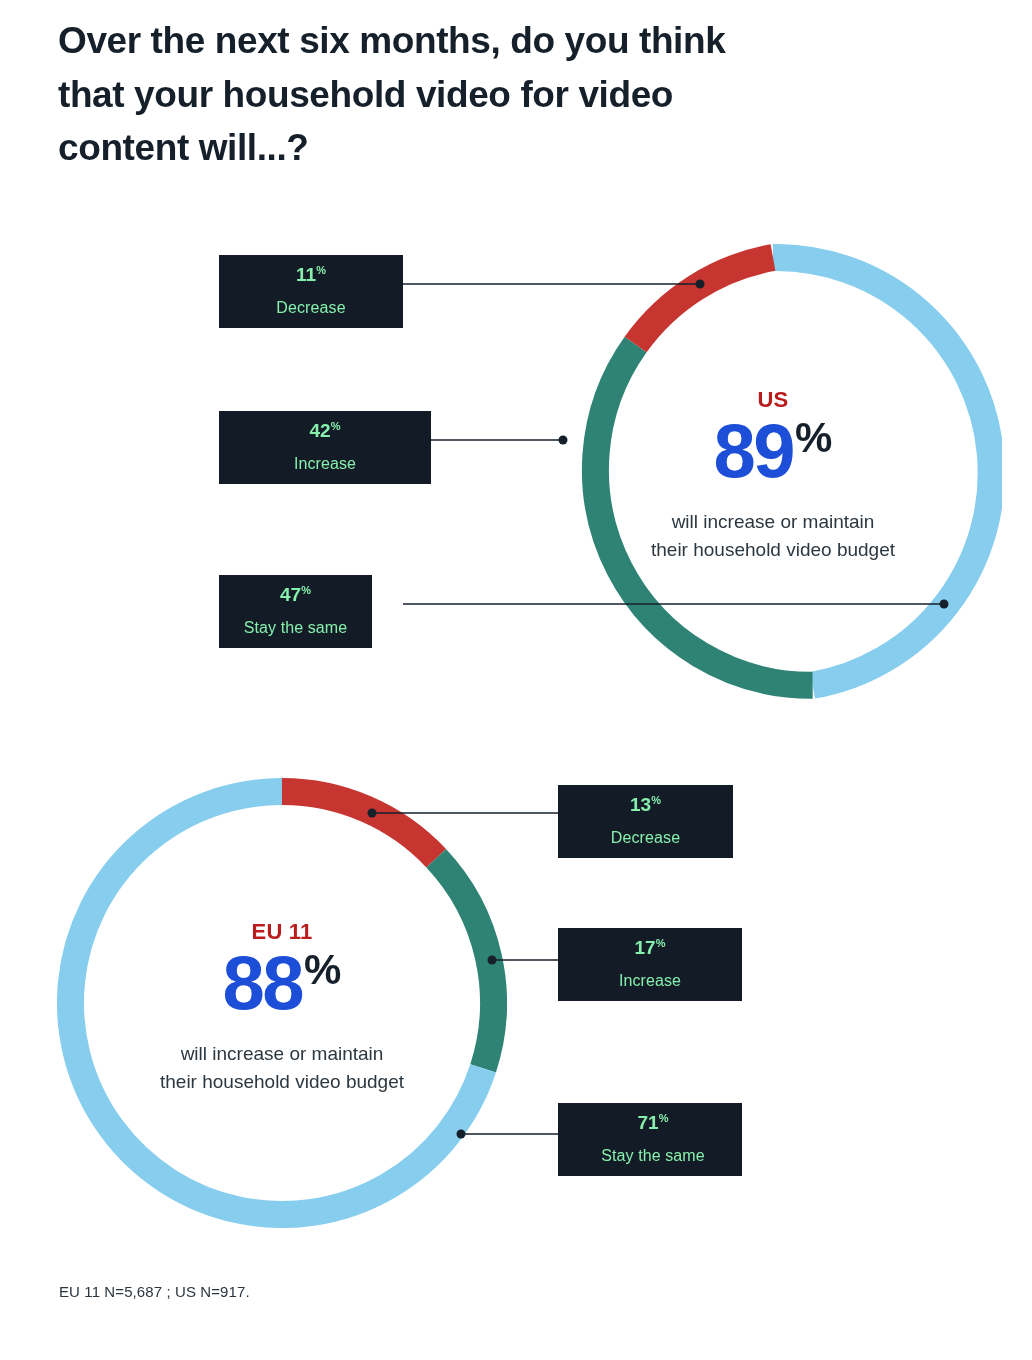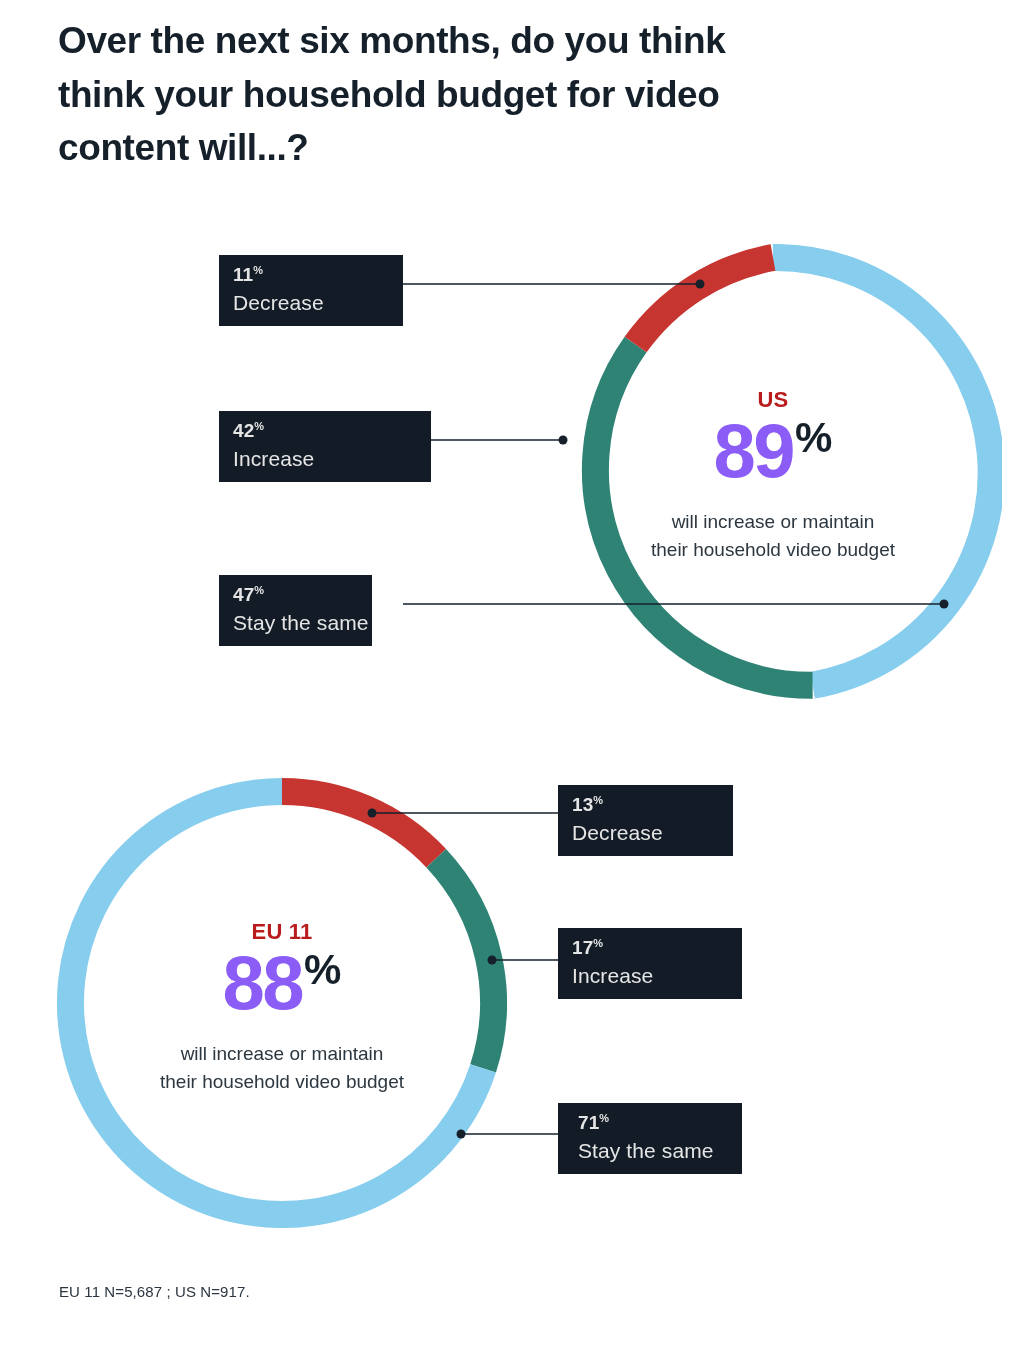--- a/index.html
+++ b/index.html
@@ -58,21 +58,21 @@
     display: flex;
     align-items: flex-start;
     justify-content: center;
     margin-top: 2px;
   }
   .center-bignum {
     font-size: 76px;
     font-weight: 700;
     letter-spacing: -2.5px;
     line-height: 0.98;
-    color: #8b5cf6;
+    color: #1d4ed8;
   }
   .center-pct {
     font-size: 42px;
     font-weight: 700;
     line-height: 1;
     margin-top: 3px;
     margin-left: 2px;
     color: #15202b;
   }
   .center-sub {
@@ -81,40 +81,41 @@
     line-height: 1.5;
     color: #2c3740;
     margin-top: 19px;
     white-space: pre-line;
   }
 
   
   .callout {
     position: absolute;
     background: #131c26;
-    color: #e5e5e5;
+    color: #86efac;
     padding: 10px 14px 12px 14px;
     box-sizing: border-box;
     line-height: 1.1;
+    text-align: center;
   }
   .callout .cl-value {
     font-size: 19px;
     font-weight: 700;
     letter-spacing: 0.1px;
   }
   .callout .cl-value sup {
     font-size: 11px;
     font-weight: 700;
     vertical-align: super;
     line-height: 0;
   }
   .callout .cl-label {
-    font-size: 21px;
+    font-size: 16px;
     font-weight: 400;
-    margin-top: 5px;
+    margin-top: 13px;
     letter-spacing: 0.1px;
     white-space: nowrap;
   }
 
   
   .leaders {
     position: absolute;
     left: 0;
     top: 0;
     pointer-events: none;
@@ -128,21 +129,21 @@
     font-size: 15px;
     font-weight: 400;
     color: #2b3640;
     letter-spacing: 0.1px;
   }
 </style>
 </head>
 <body>
 
 <div class="page-title">Over the next six months, do you think
-think your household budget for video
+that your household video for video
 content will...?</div>
 
 <div class="donut-block">
 
   <div class="donut-wrap" style="left:544px; top:244px;">
     <svg class="donut-svg" width="458" height="458" viewBox="0 0 458 458">
 
       <path d="M 229 13.5 A 215.5 215.5 0 0 1 268.6 441.3" fill="none" stroke="#86cdee" stroke-width="27"></path>
 
       <path d="M 268.6 441.3 A 215.5 215.5 0 0 1 91.6 100.5" fill="none" stroke="#2e8375" stroke-width="27"></path>

